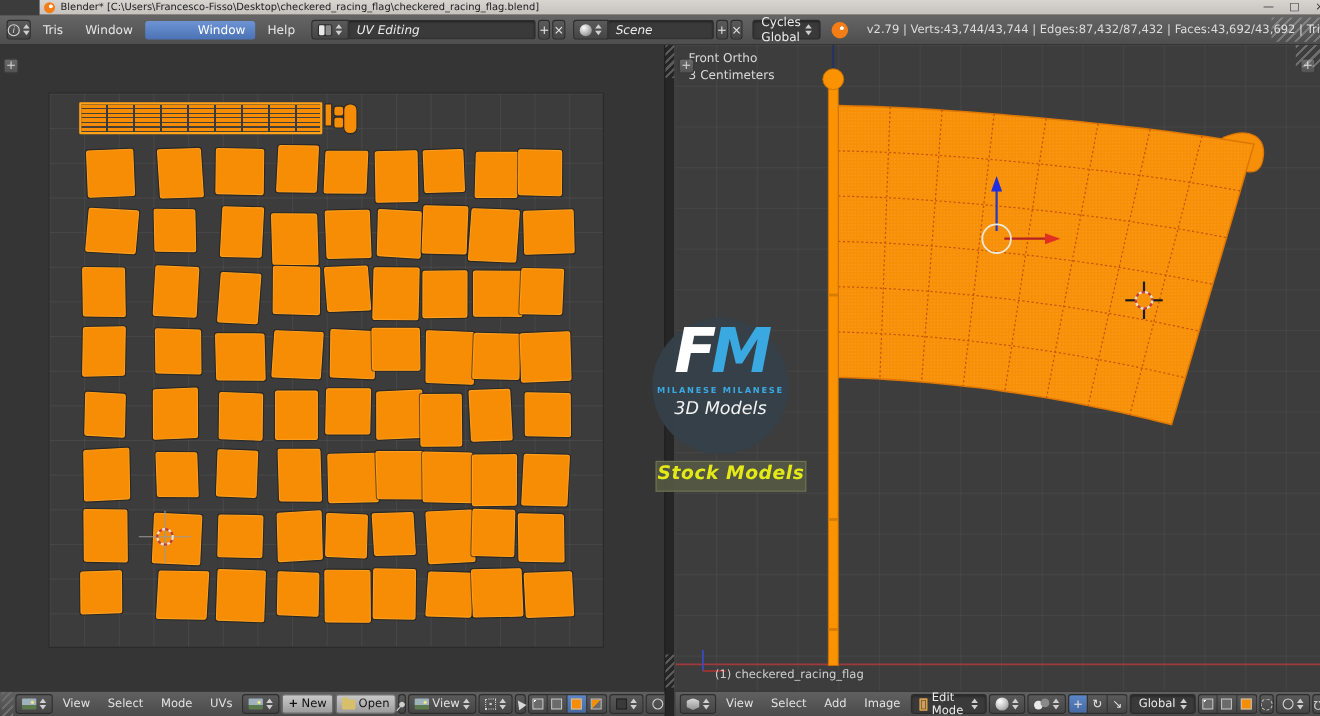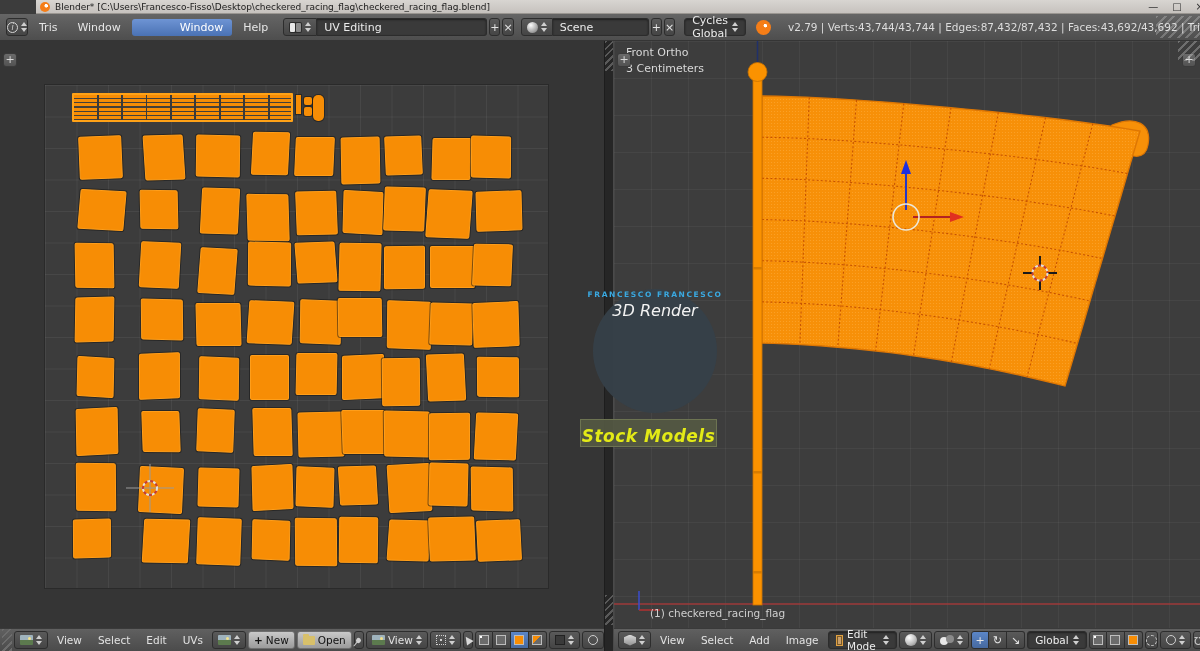--- a/index.html
+++ b/index.html
@@ -30,21 +30,21 @@
     background:repeating-linear-gradient(135deg, rgba(255,255,255,.22) 0 2px, transparent 2px 6px); }
   .menu-item { padding:2px 9px; border-radius:3px; color:#e6e6e6; cursor:default; }
   .menu-item.active { background:linear-gradient(#6e94d4,#4a72b4); color:#fff;padding-left:48px; }
   .hbtn { height:18px; display:inline-flex; align-items:center; gap:3px; padding:0 5px;
     background:linear-gradient(#5a5a5a,#454545); border:1px solid #2d2d2d; border-radius:3px; }
   .hbtn.light { background:linear-gradient(#c9c9c9,#9b9b9b); color:#111; border-color:#6e6e6e; }
   .hbtn.active { background:linear-gradient(#5b86c8,#46699f); }
   .field { height:18px; display:inline-flex; align-items:center; gap:4px; padding:0 7px;
     background:#3a3a3a; border:1px solid #2c2c2c; border-radius:3px; color:#ececec;
     box-shadow:inset 0 1px 2px rgba(0,0,0,.45); }
-  .seg { display:inline-flex; }
+  .seg { display:inline-flex;font-style:italic; }
   .seg .hbtn { border-radius:3px 0 0 3px; }
   .seg .field { border-radius:0 3px 3px 0; border-left:none; }
   .sq { width:18px; justify-content:center; padding:0; }
   .arrows { display:inline-flex; flex-direction:column; gap:2px; }
   .arrows i { width:0; height:0; border-left:3px solid transparent; border-right:3px solid transparent; }
   .arrows i.up { border-bottom:4px solid #cfcfcf; }
   .arrows i.dn { border-top:4px solid #cfcfcf; }
   .circle-i { width:11px; height:11px; border-radius:50%; border:1px solid #d6d6d6; color:#d6d6d6;
     font-size:8px; display:inline-flex; align-items:center; justify-content:center; font-style:italic; }
   .layout-icon { width:13px; height:11px; background:#2c2c2c; border-radius:2px; display:inline-flex; gap:1px; padding:1px; }
@@ -125,22 +125,22 @@
   .manip-glyph { font-size:11px; color:#e6e6e6; line-height:11px; }
   .occl-icon { width:11px; height:11px; border:1px dashed #c5c5c5; border-radius:50%; }
   .vw-3d-icon { width:12px; height:11px; background:linear-gradient(#d8d8d8,#8f8f8f); clip-path:polygon(50% 0, 100% 25%, 100% 75%, 50% 100%, 0 75%, 0 25%); }
   
   .wm-circle { position:absolute; left:593px; top:289px; width:124px; height:124px; border-radius:50%;
     background:rgba(54,64,72,.97); z-index:30; display:flex; flex-direction:column; align-items:center; text-align:center; }
   .wm-fm { margin-top:2px; font-size:56px; font-weight:bold; font-style:italic; line-height:58px; letter-spacing:-5px; }
   .wm-fm .f { color:#ffffff; } .wm-fm .m { color:#3aa9e1; }
   .wm-name { font-size:7.5px; letter-spacing:1.6px; color:#3aa9e1; font-weight:bold; margin-top:1px; white-space:nowrap; }
   .wm-sub { font-size:16px; font-style:italic; color:#f2f2f2; margin-top:2px; }
-  .wm-badge { position:absolute; left:580px; top:419px; width:137px; height:28px; z-index:30;
-    background:rgba(84,88,66,.92); border:1px solid #6d7452; display:flex; align-items:flex-end; justify-content:center; }
+  .wm-badge { position:absolute; left:596px; top:419px; width:137px; height:28px; z-index:30;
+    background:rgba(84,88,66,.92); border:1px solid #6d7452; display:flex; align-items:flex-start; justify-content:center; }
   .wm-badge span { color:#e3ea16; font-weight:bold; font-style:italic; font-size:17px; letter-spacing:.5px; }
 </style>
 </head>
 <body>
 
 <div class="window">
 
   <div class="titlebar">
     <span class="blender-mini-logo"></span>
     <span class="title">Blender* [C:\Users\Francesco-Fisso\Desktop\checkered_racing_flag\checkered_racing_flag.blend]</span>
@@ -356,39 +356,42 @@
       </g>
     </svg>
     <span class="vp-label" style="left:12px;top:5px">Front Ortho</span>
     <span class="vp-label" style="left:12px;top:21px">3 Centimeters</span>
     <span class="obj-label" style="left:36px;top:566px">(1) checkered_racing_flag</span>
     <div class="region-plus" style="left:3px;top:12px">+</div>
     <div class="region-plus" style="left:568px;top:12px">+</div>
   </div>
 
   <div class="wm-circle">
-    <div class="wm-name">FRANCESCO FRANCESCO</div>
-    <div class="wm-sub">3D Render</div>
+    <div class="wm-fm">
+      <span class="f">F</span><span class="m">M</span>
+    </div>
+    <div class="wm-name">MILANESE MILANESE</div>
+    <div class="wm-sub">3D Models</div>
   </div>
   <div class="wm-badge">
     <span>Stock Models</span>
   </div>
 
   <div class="uv-header">
     <span class="grip"></span>
     <span class="hbtn">
       <span class="img-icon"></span>
       <span class="arrows">
           <i class="up"></i>
           <i class="dn"></i>
         </span>
     </span>
     <span class="hmenu">View</span>
     <span class="hmenu">Select</span>
-    <span class="hmenu">Edit</span>
+    <span class="hmenu">Mode</span>
     <span class="hmenu">UVs</span>
     <span class="hbtn">
       <span class="img-icon"></span>
       <span class="arrows">
           <i class="up"></i>
           <i class="dn"></i>
         </span>
     </span>
     <span class="hbtn light">
       <b>+</b>

